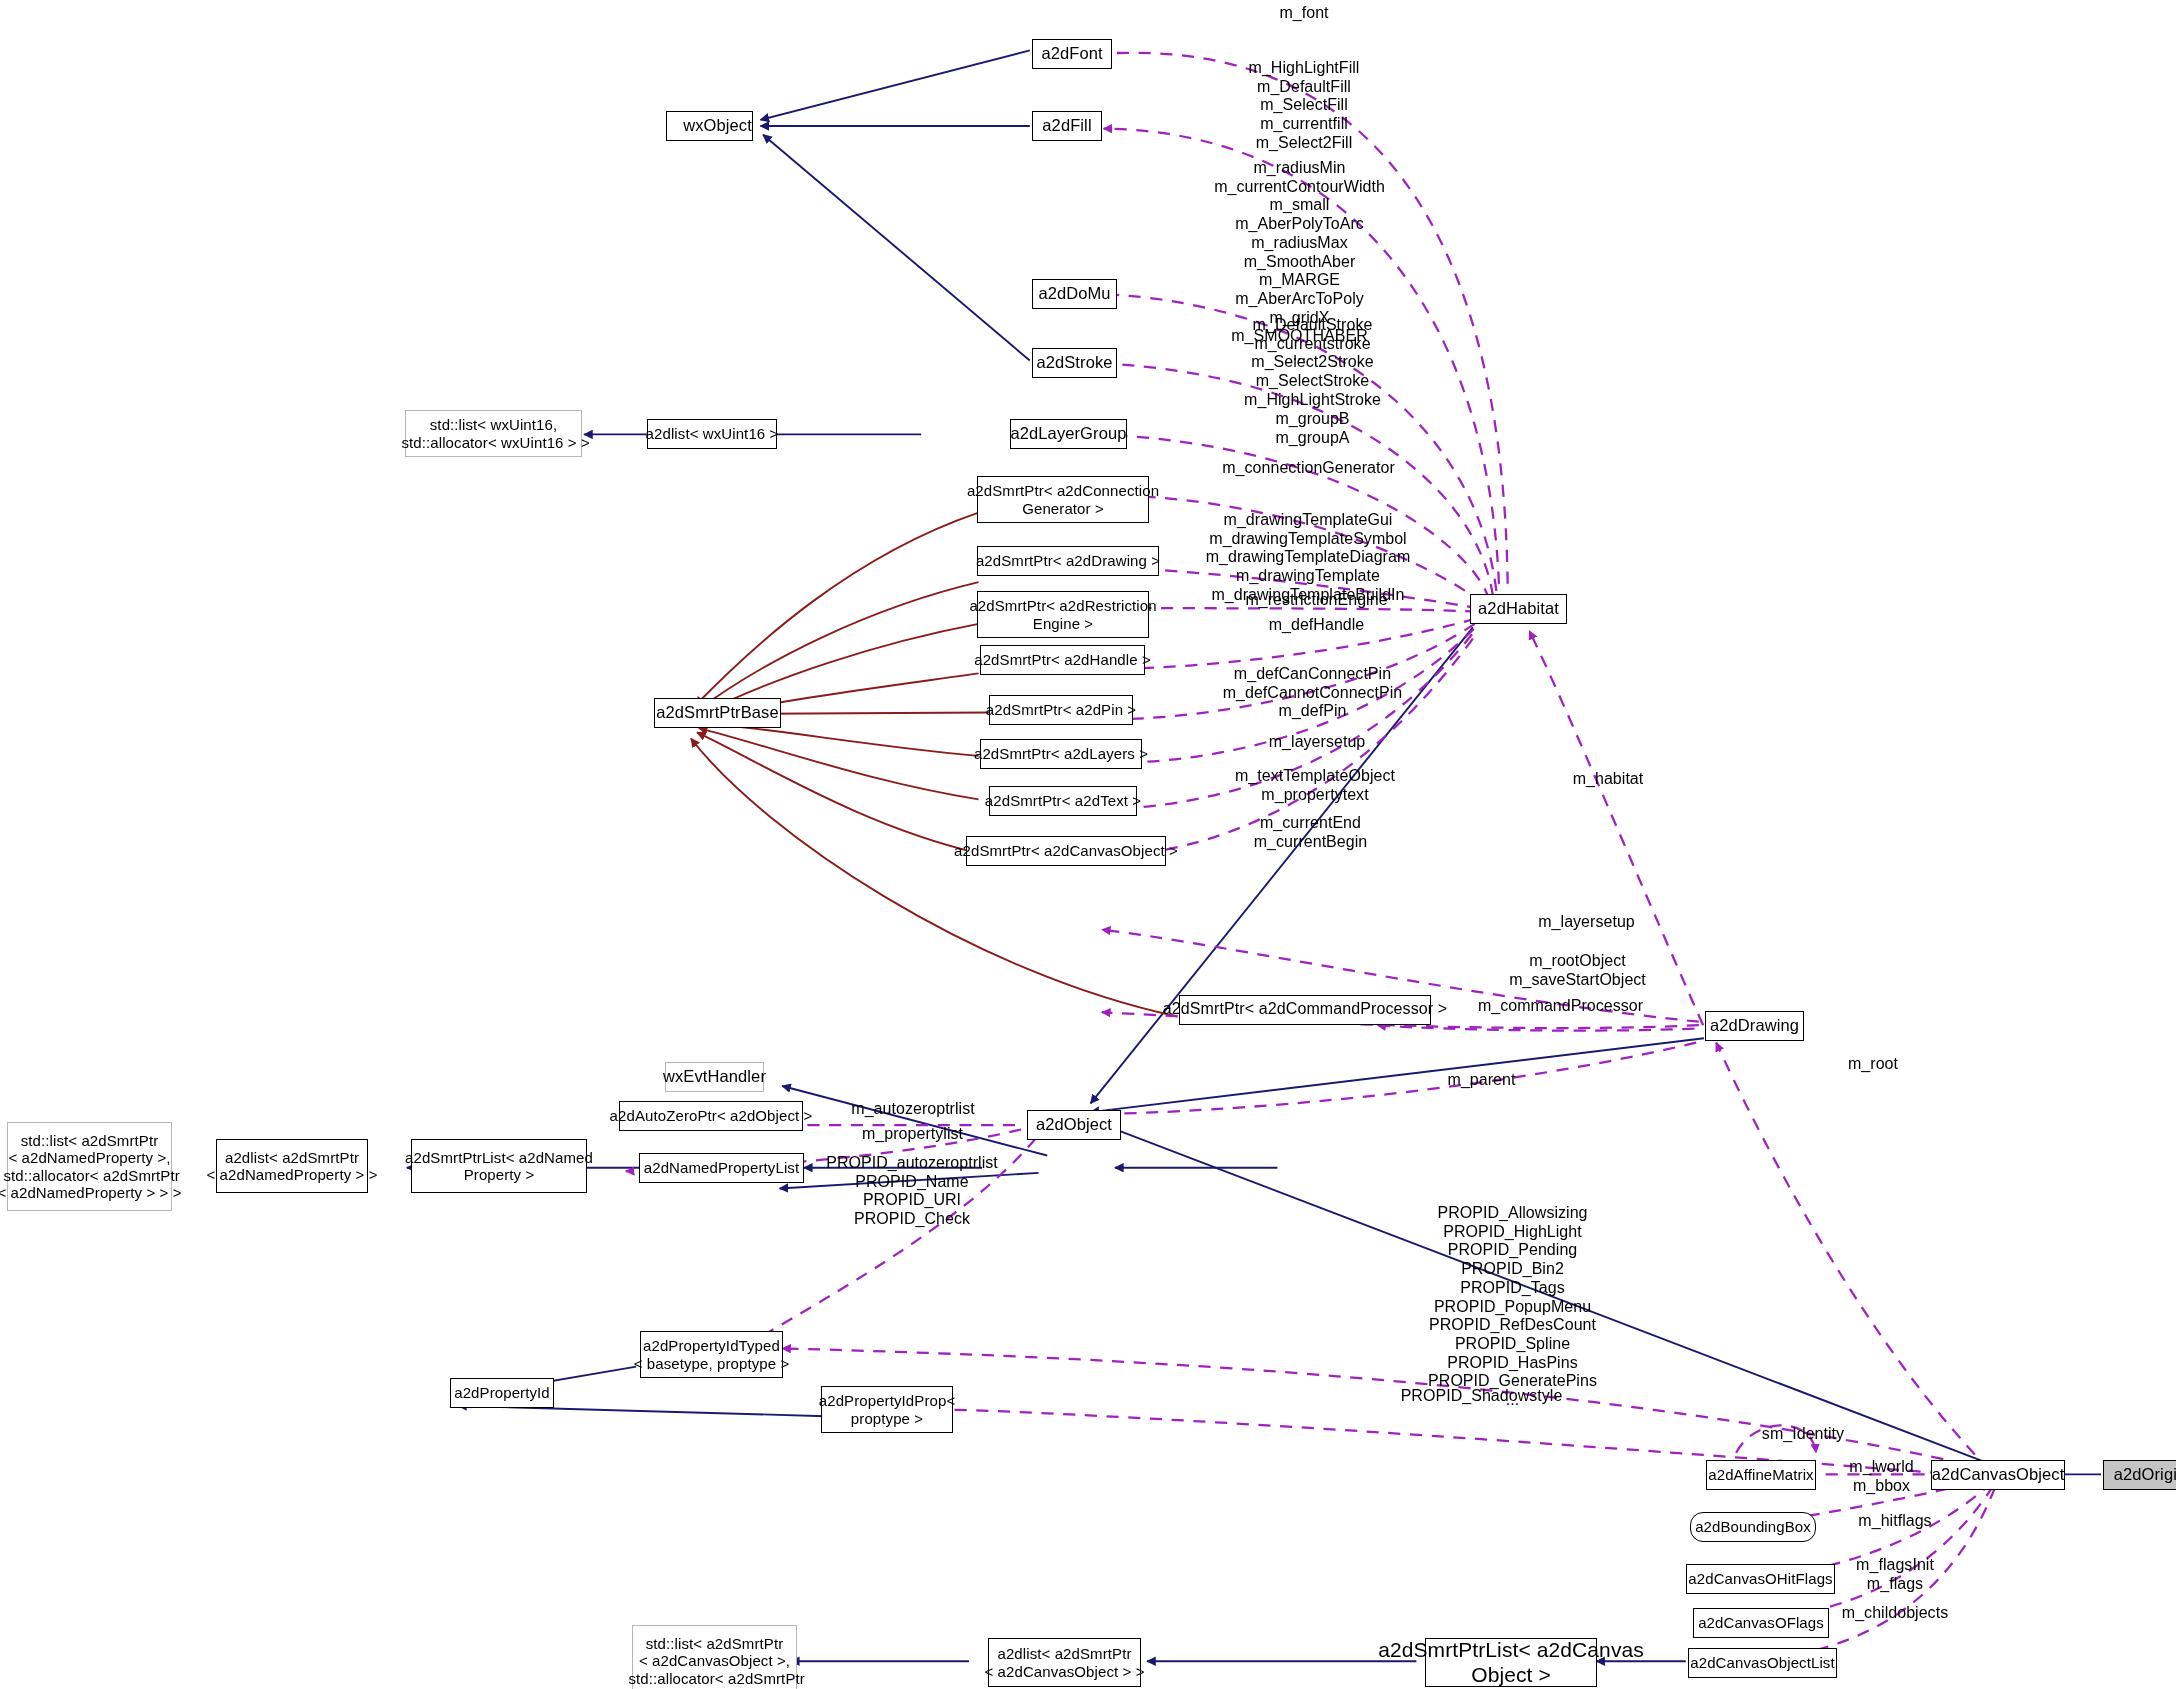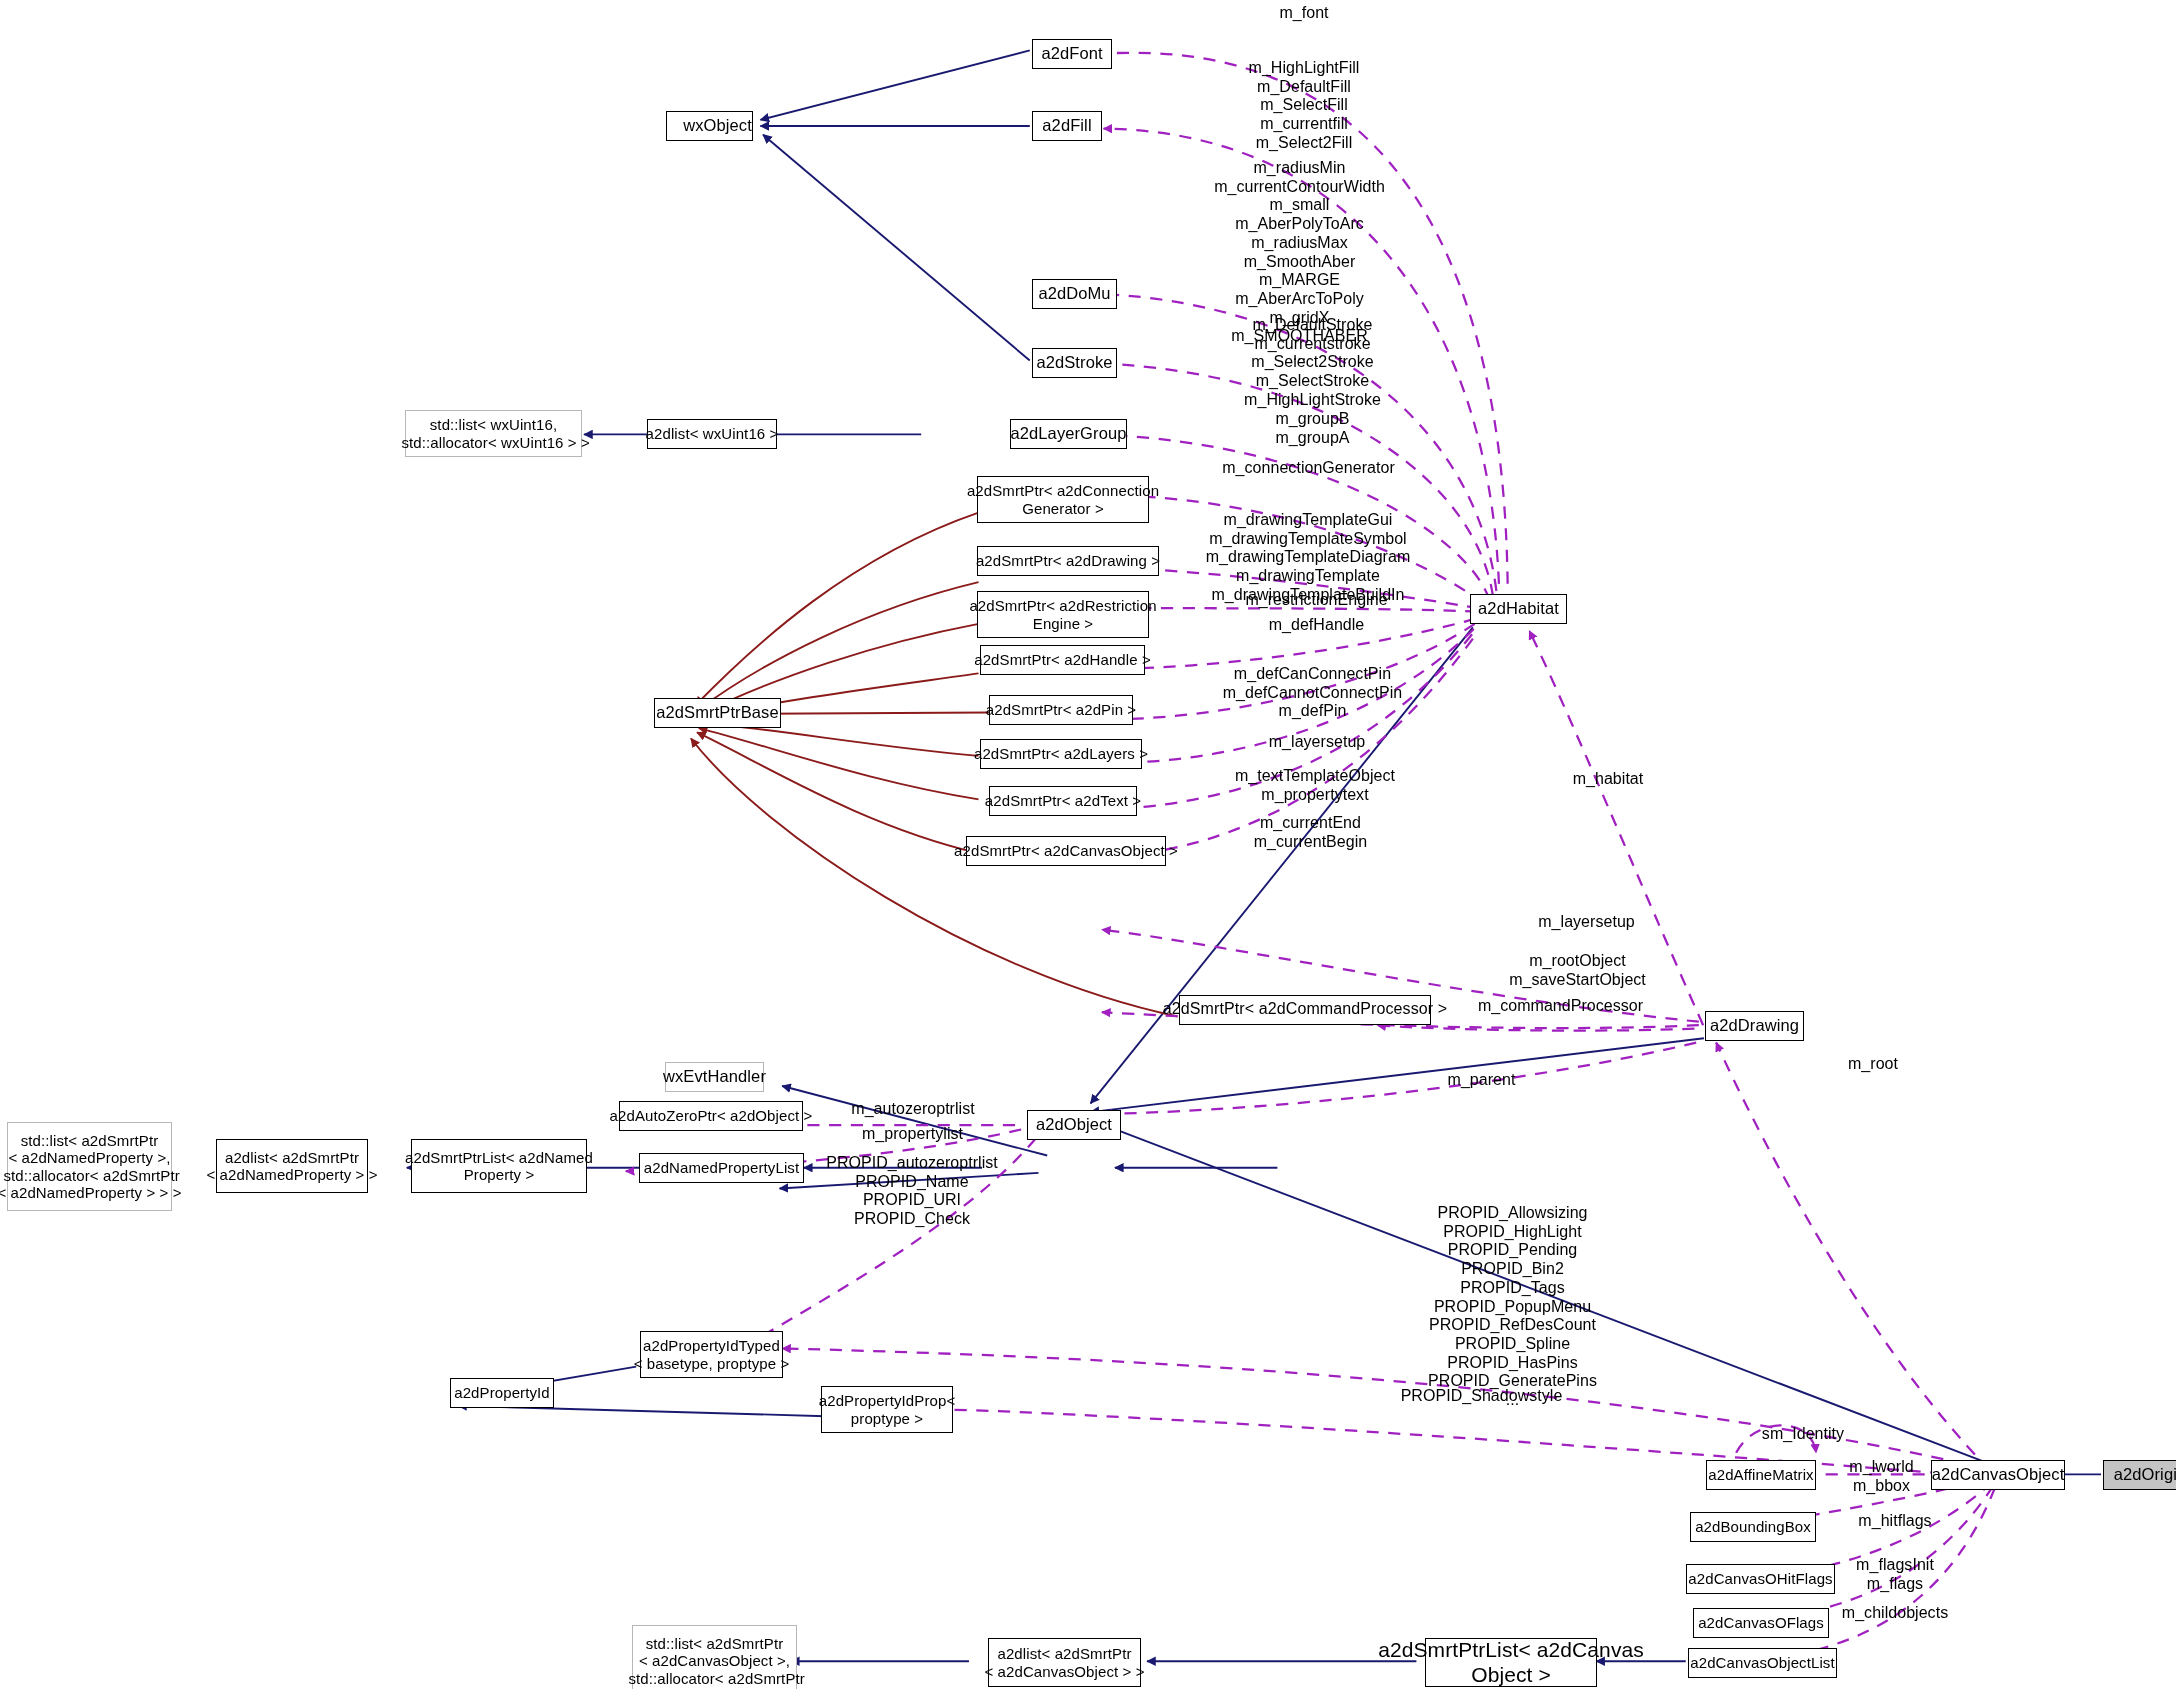--- a/index.html
+++ b/index.html
@@ -163,21 +163,21 @@
   <div class="node" style="left:411px;top:1139px;width:176px;height:54px;font-size:15px;">a2dSmrtPtrList&lt; a2dNamed
 Property &gt;</div>
 
   <div class="node" style="left:640px;top:1331px;width:143px;height:47px;font-size:15px;">a2dPropertyIdTyped
 &lt; basetype, proptype &gt;</div>
   <div class="node" style="left:450px;top:1378px;width:104px;height:29.5px;font-size:15px;">a2dPropertyId</div>
   <div class="node" style="left:821px;top:1386px;width:132px;height:47px;font-size:15px;">a2dPropertyIdProp&lt;
 proptype &gt;</div>
 
   <div class="node" style="left:1706px;top:1460px;width:110px;height:29.5px;font-size:15px;">a2dAffineMatrix</div>
-  <div class="node" style="left:1690px;top:1512px;width:126px;height:29.5px;font-size:15px;">a2dBoundingBox</div>
+  <div class="node" style="left:1690px;top:1512px;width:126px;height:29.5px;font-size:15px;border-radius:13px;">a2dBoundingBox</div>
   <div class="node" style="left:1686px;top:1564px;width:149px;height:29.5px;font-size:15px;">a2dCanvasOHitFlags</div>
   <div class="node" style="left:1693px;top:1608px;width:136px;height:29.5px;font-size:15px;">a2dCanvasOFlags</div>
   <div class="node" style="left:1688px;top:1648px;width:149px;height:29.5px;font-size:15px;">a2dCanvasObjectList</div>
 
   <div class="node" style="left:1931px;top:1460px;width:134px;height:29.5px;">a2dCanvasObject</div>
   <div class="node current" style="left:2103px;top:1460px;width:94px;height:29.5px;">a2dOrigin</div>
 
   <div class="node ghost" style="left:632px;top:1625px;width:165px;height:89px;font-size:15px;">std::list&lt; a2dSmrtPtr
 &lt; a2dCanvasObject &gt;,
  std::allocator&lt; a2dSmrtPtr

